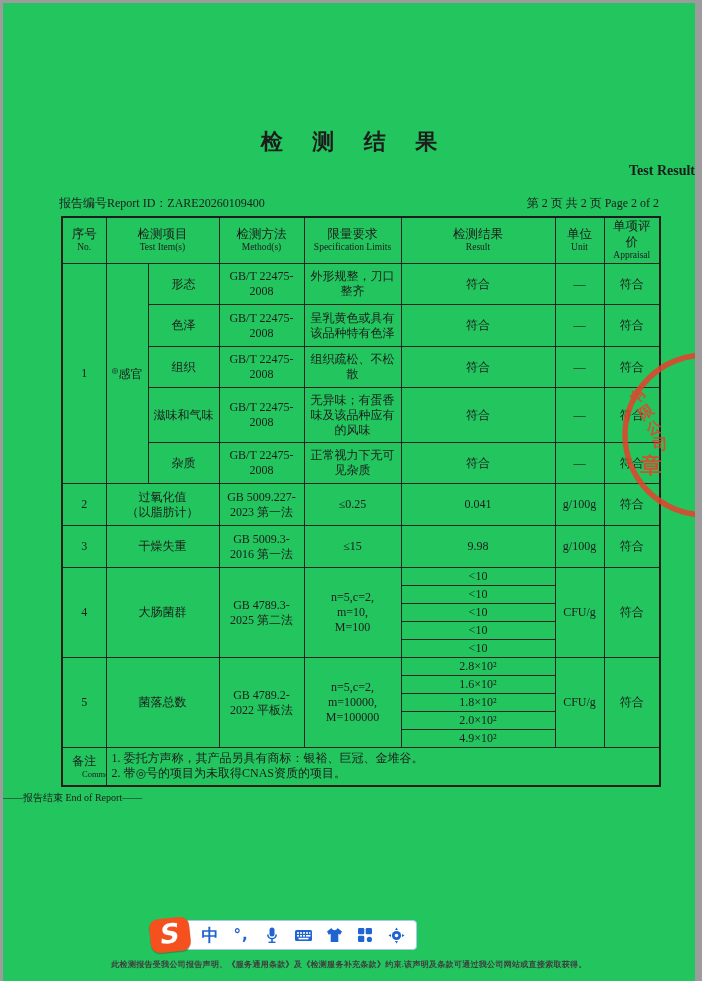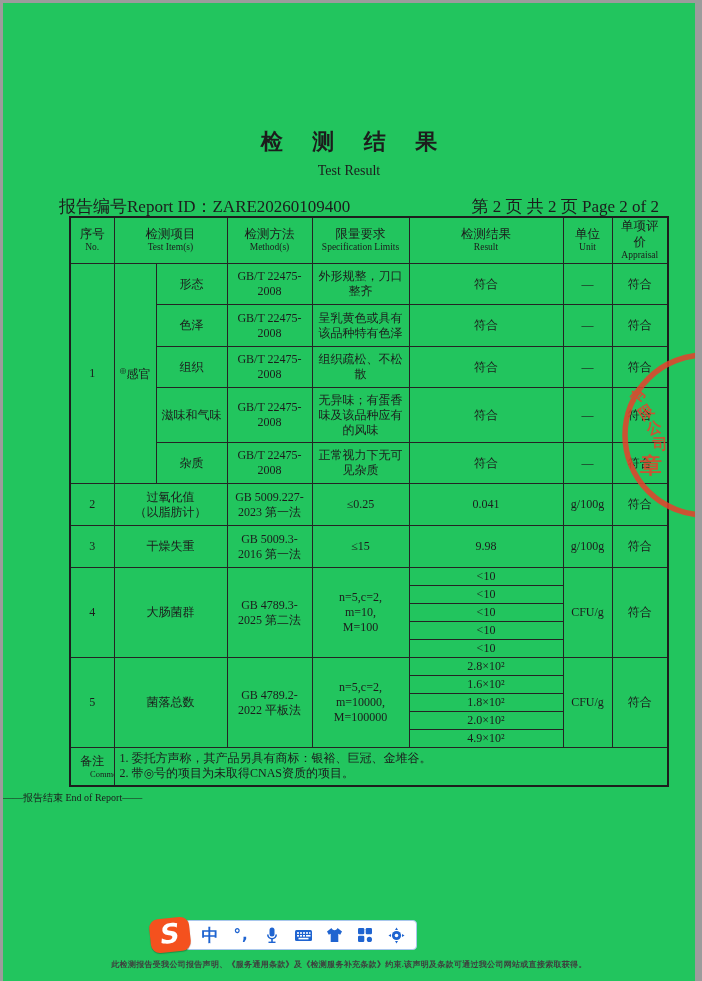--- a/index.html
+++ b/index.html
@@ -4,25 +4,25 @@
 <style>
   * { margin:0; padding:0; box-sizing:border-box; }
   body { background:#ffffff; font-family:"Liberation Serif","DejaVu Serif",serif; color:#1c1c1c; }
   .page {
     position:relative; width:702px; height:981px; background:#22c55e;
     border-top:3px solid #9c9c9c; border-left:3px solid #9c9c9c; border-right:7px solid #9c9c9c;
     overflow:hidden;
   }
   .title-cn { position:absolute; top:124px; left:0; width:100%; text-align:center;
     font-size:22px; font-weight:bold; letter-spacing:12px; text-indent:12px; }
-  .title-en { position:absolute; top:160px; left:0; width:100%; text-align:center;
-    font-size:14px; font-weight:normal; }
+  .title-en { position:absolute; top:160px; left:0; width:100%; text-align:right;
+    font-size:14px; font-weight:bold; }
   .report-line { position:absolute; top:192px; left:56px; width:600px;
-    display:flex; justify-content:space-between; font-size:17px; }
-  .results-table { position:absolute; top:213px; left:66px; border-collapse:collapse;
+    display:flex; justify-content:space-between; font-size:12px; }
+  .results-table { position:absolute; top:213px; left:58px; border-collapse:collapse;
     table-layout:fixed; width:598px; border:2px solid #1d1d1d; }
   .results-table td, .results-table th {
     border:1px solid #242424; text-align:center; vertical-align:middle;
     font-weight:normal; font-size:12px; line-height:1.25; padding:1px 3px; overflow:hidden;
   }
   .hdr-cn { font-size:12.5px; }
   .hdr-en { font-size:9.5px; }
   .pre { white-space:pre-line; }
   .h-hdr { height:44px; } .h41 { height:41px; } .h42 { height:42px; }
   .h55 { height:55px; } .h18 { height:18px; } .h38 { height:38px; }

